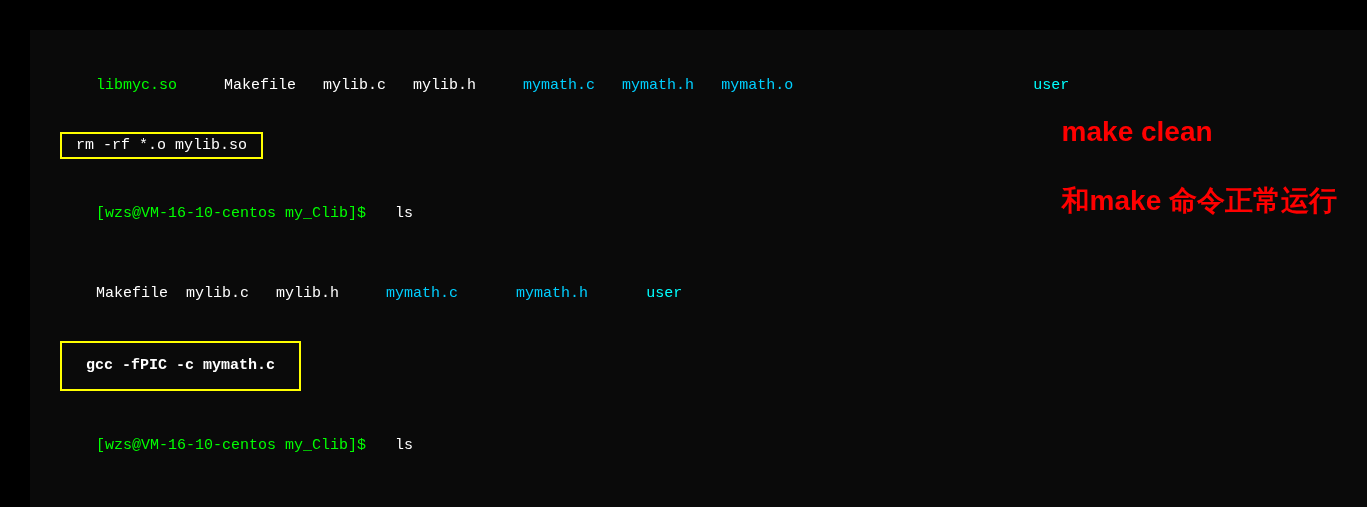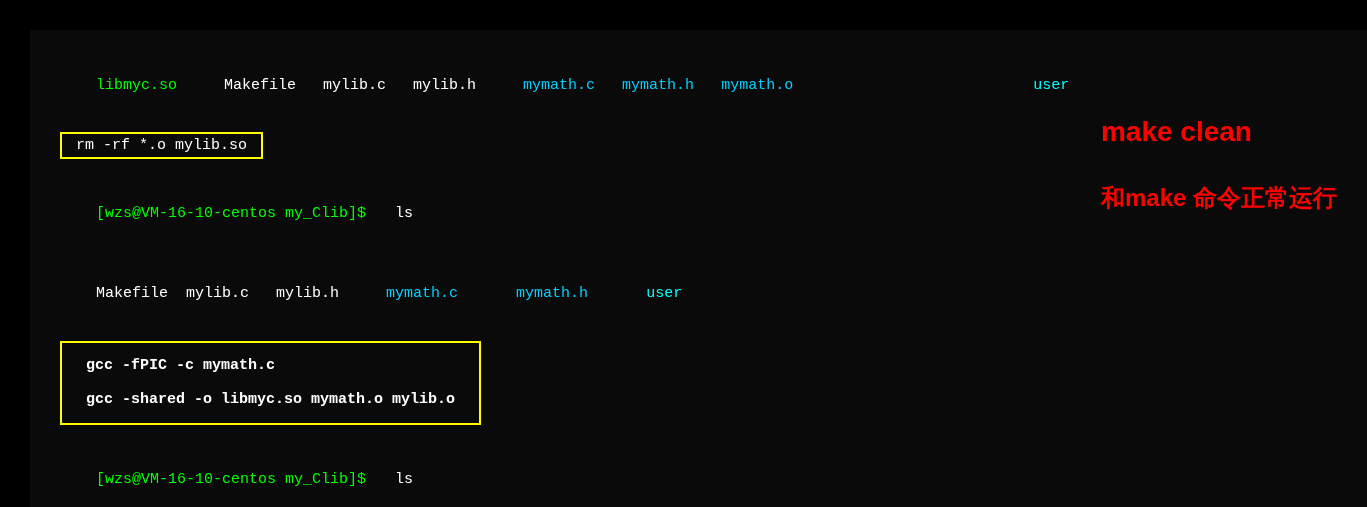--- a/index.html
+++ b/index.html
@@ -46,21 +46,21 @@
 
     .annotation-make-clean {
       color: #ff0000;
       font-size: 28px;
       font-weight: bold;
       font-family: 'SimHei', 'Microsoft YaHei', sans-serif;
     }
 
     .annotation-subtitle {
       color: #ff0000;
-      font-size: 24px;
+      font-size: 28px;
       font-weight: bold;
       font-family: 'SimHei', 'Microsoft YaHei', sans-serif;
     }
 
     
     .cmd-box {
       border: 2.5px solid #ffff00;
       padding: 0 4px;
       display: inline;
     }
@@ -101,21 +101,20 @@
   </div>
 
   <div class="line">
     <span class="white">Makefile  mylib.c   mylib.h   </span><span style="color:#00cfff">mymath.c</span><span class="white">  </span><span style="color:#00cfff">mymath.h</span><span class="white">  </span><span class="cyan">user</span>
   </div>
 
 
   <div style="margin-top:2px;font-weight:bold;">
     <span class="gcc-box">
       <span class="line"><span class="white">gcc -fPIC -c mymath.c</span></span>
-      <span class="line"><span class="white">gcc -shared -o libmyc.so mymath.o mylib.o</span></span>
     </span>
   </div>
 
   <div class="line">
     <span class="green">[wzs@VM-16-10-centos my_Clib]$ </span><span class="white">ls</span>
   </div>
 
   <div class="annotation-panel">
     <div class="annotation-make-clean">make clean</div>
     <div class="annotation-subtitle">和make 命令正常运行</div>

